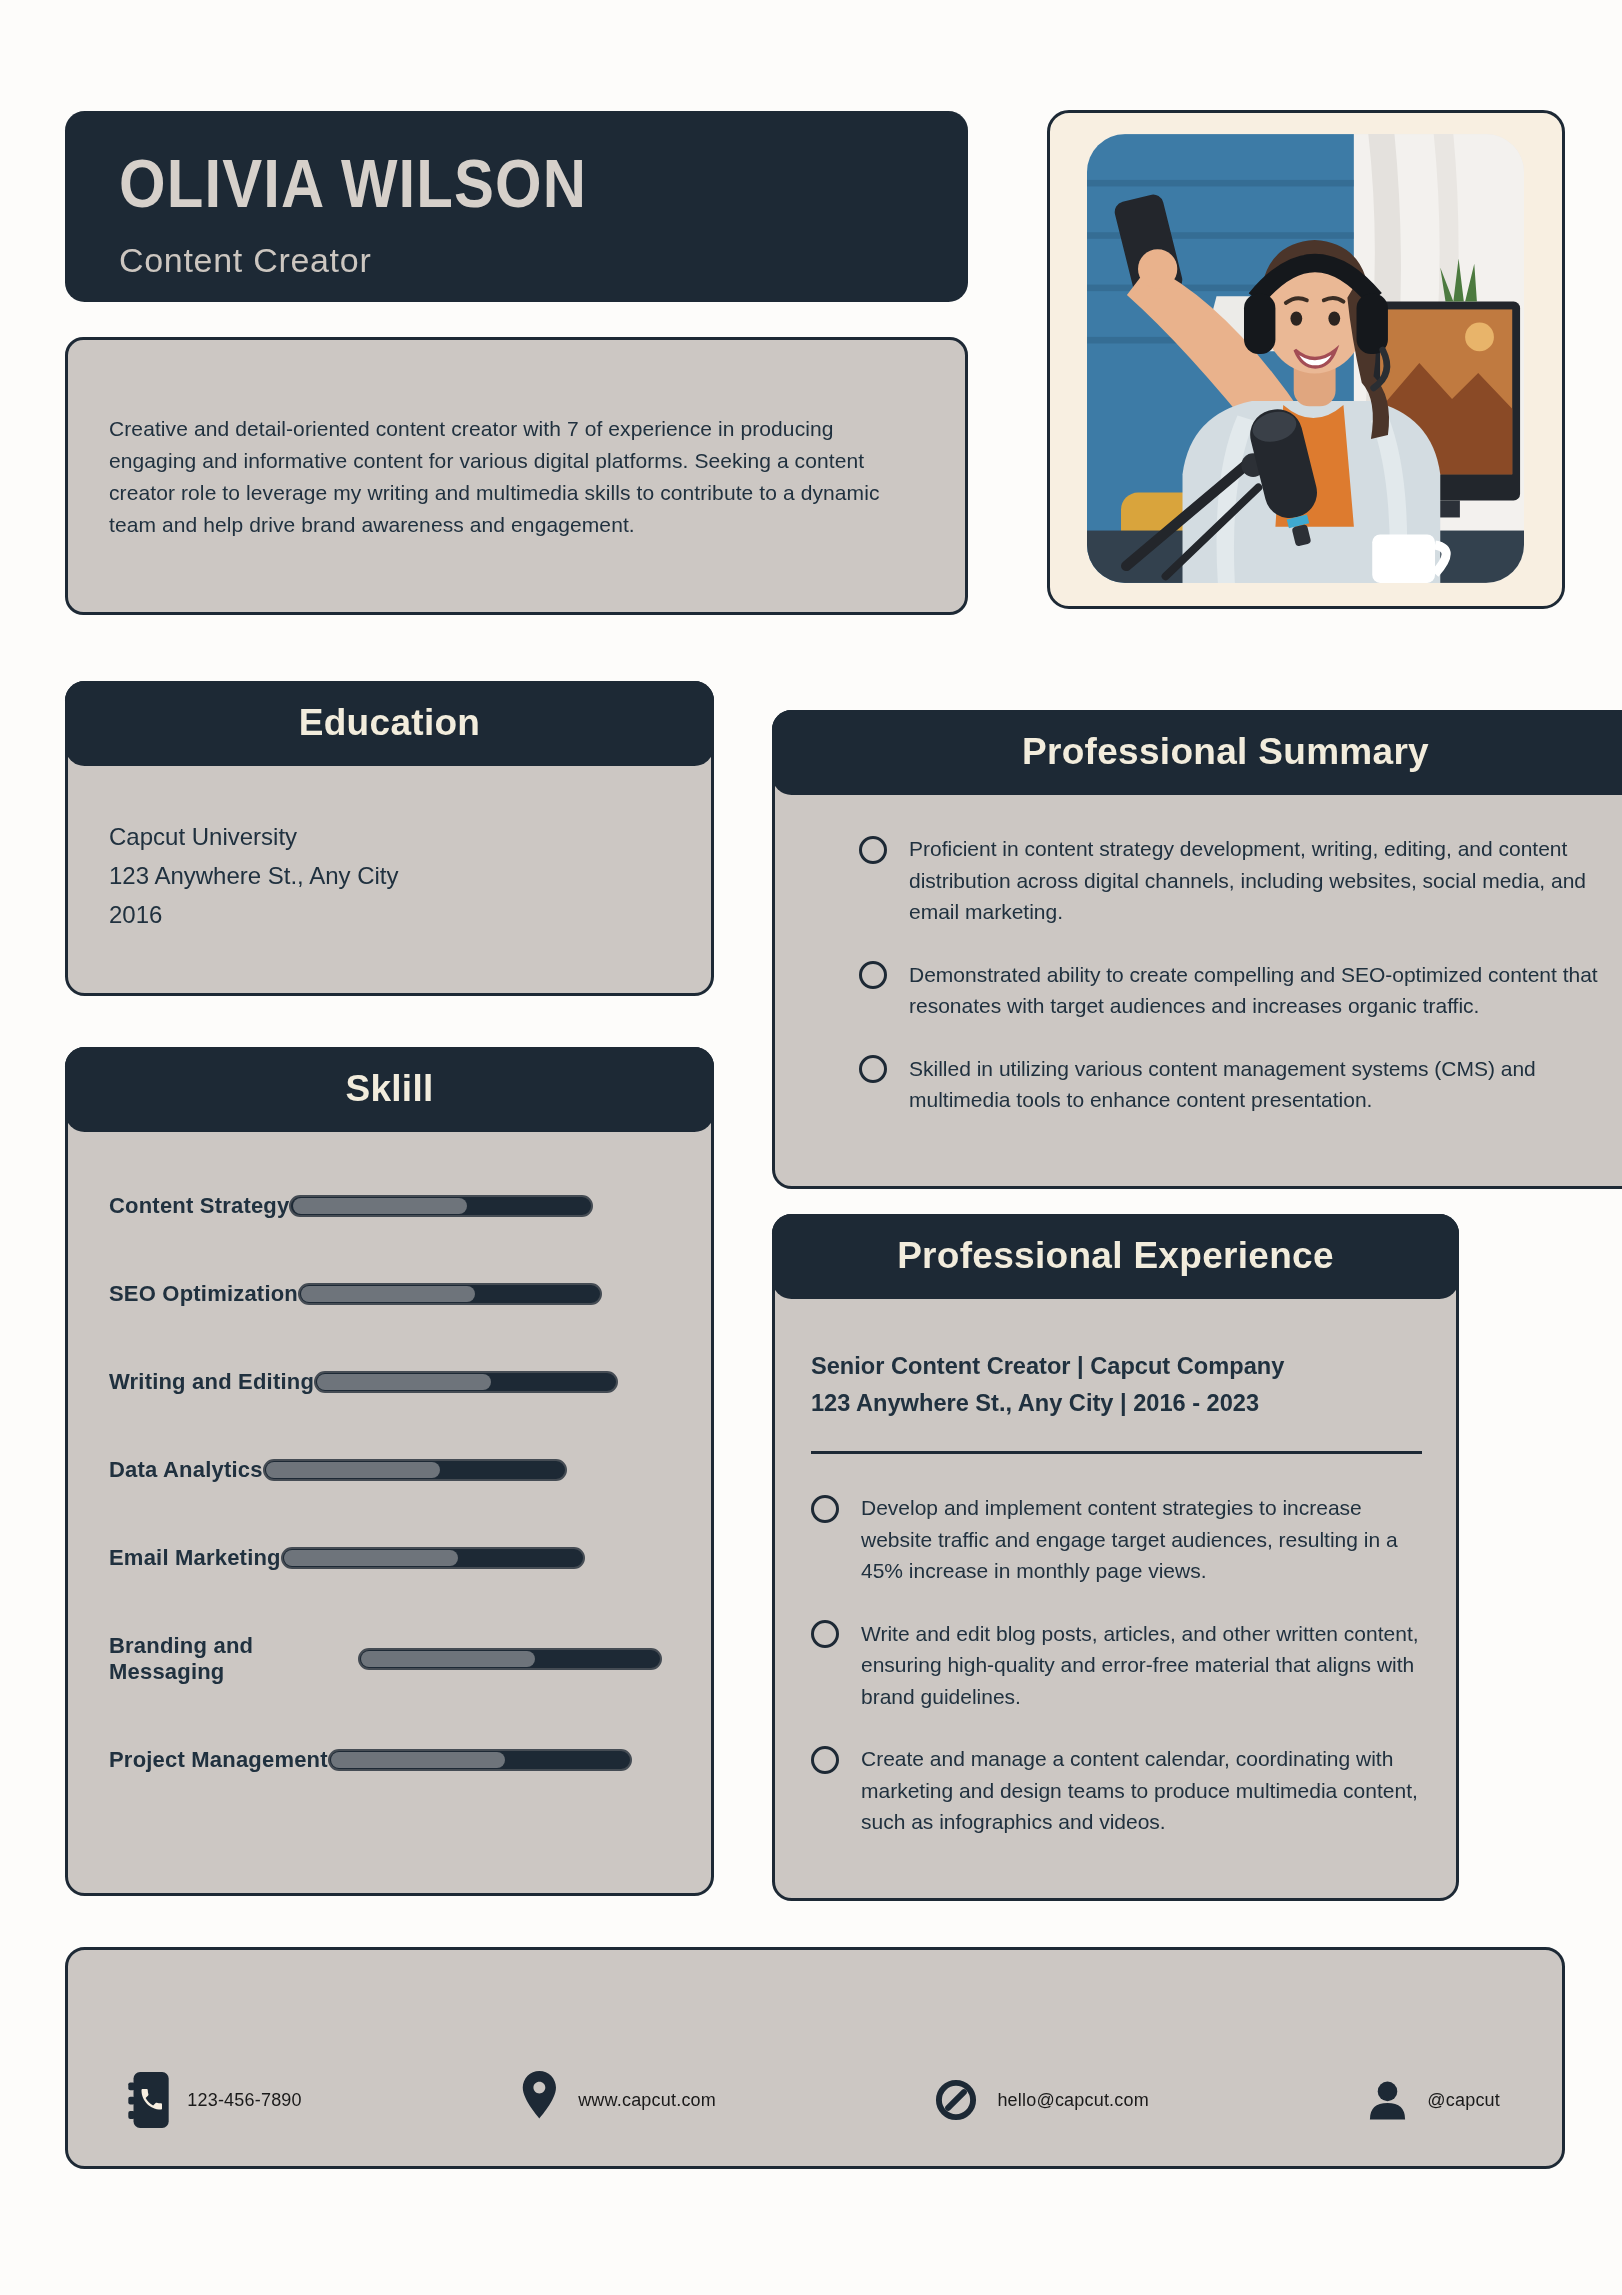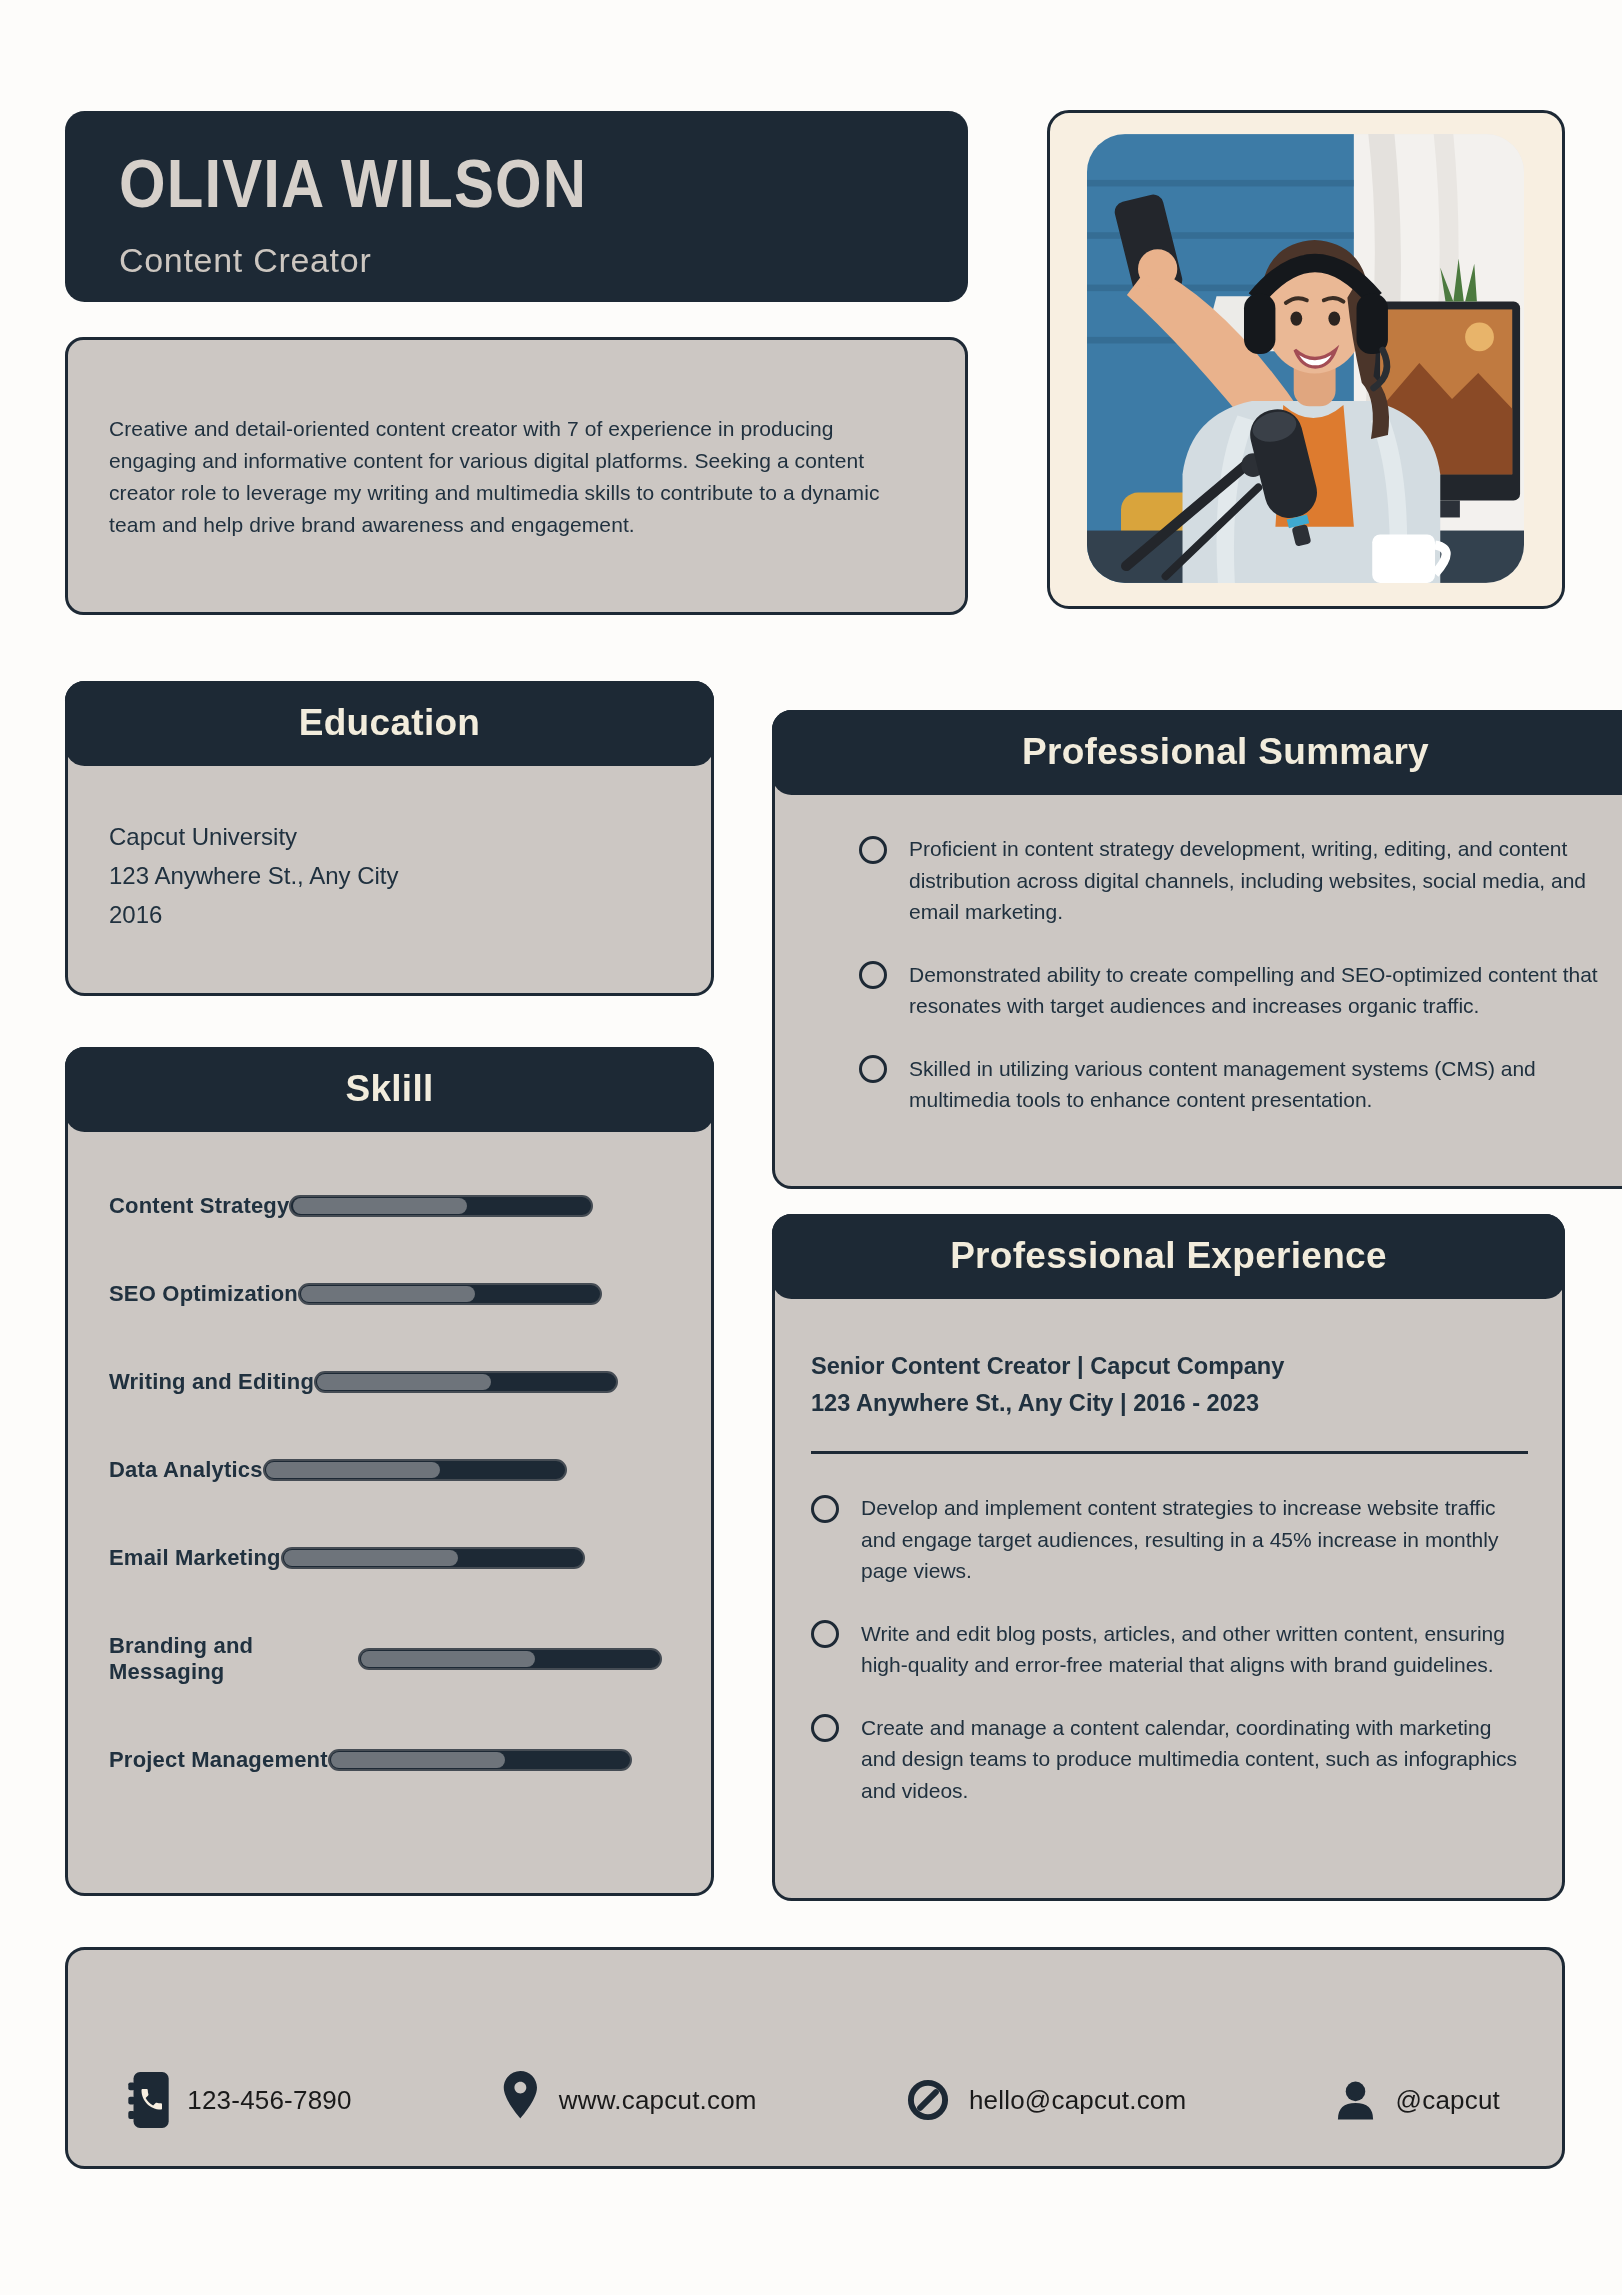--- a/index.html
+++ b/index.html
@@ -49,31 +49,31 @@
 
   
   .ps-card{left:772px;top:710px;width:907px;height:479px;padding-left:48px;}
   .ps-bullets{padding:120px 34px 0 36px;}
   .bullet{display:flex;gap:22px;margin-bottom:31px;}
   .bullet-marker{width:22px;height:22px;border:3.3px solid #1d2935;border-radius:50%;
                  flex:none;margin-top:2.6px;background:transparent;}
   .bullet-text{font-size:21px;line-height:1.5;color:#20313f;margin:0;}
 
   
-  .exp-card{left:772px;top:1214px;width:793px;height:687px;}
+  .exp-card{left:772px;top:1214px;width:687px;height:687px;}
   .exp-body{padding:131px 34px 0 36px;}
   .exp-role{font-size:23.6px;font-weight:bold;color:#20313f;line-height:1.55;}
   .exp-divider{border:none;border-top:3.3px solid #1d2935;margin:30px 0 38px 0;}
 
   
   .contact-card{left:65px;top:1947px;width:1500px;height:222px;}
   .contact-row{display:flex;align-items:center;justify-content:space-between;
                padding:121px 62px 0 60px;}
   .contact-item{display:flex;align-items:center;gap:18.3px;}
-  .contact-text{font-size:26px;color:#1a1a1a;letter-spacing:0.2px;}
+  .contact-text{font-size:18px;color:#1a1a1a;letter-spacing:0.2px;}
   .contact-icon{display:flex;align-items:center;}
 </style>
 </head>
 <body>
 
 <div class="page">
 
   <div class="name-card">
     <div class="name">OLIVIA WILSON</div>
     <div class="role">Content Creator</div>

